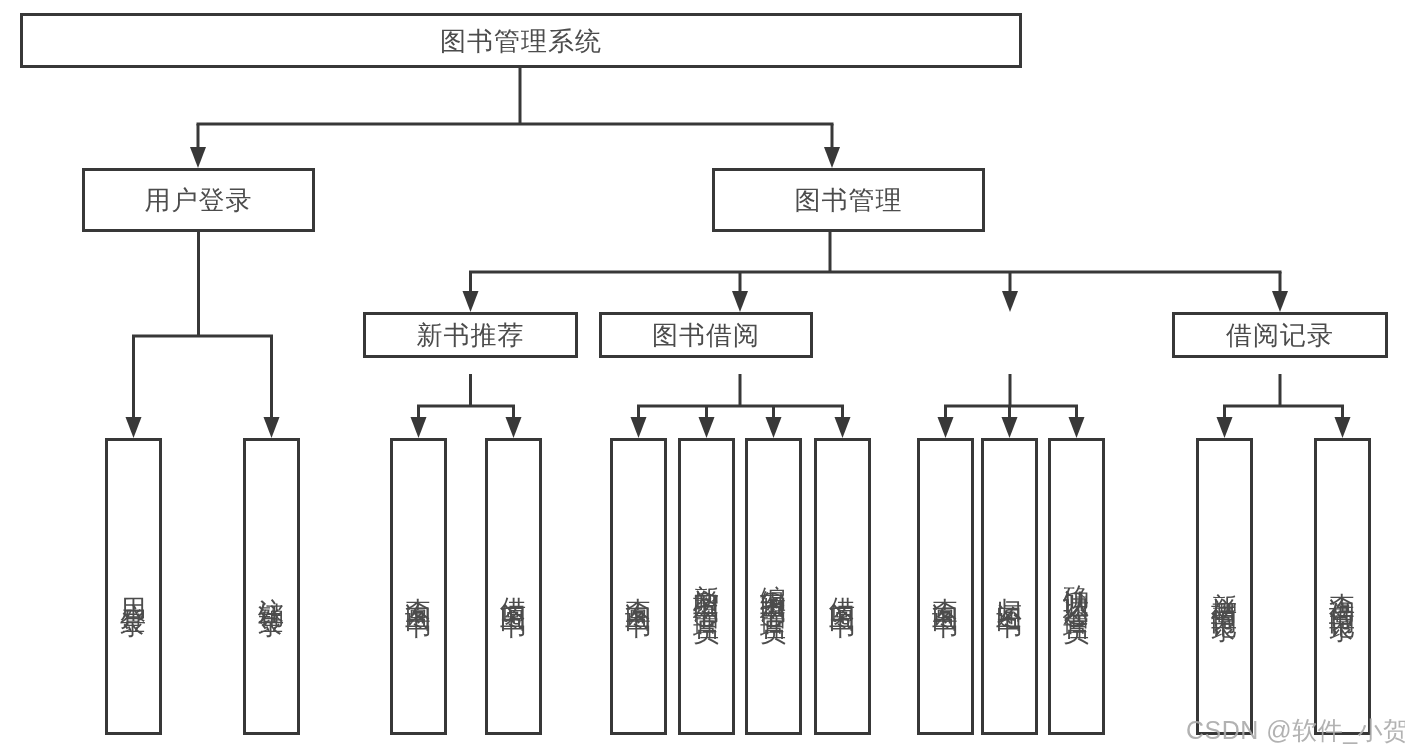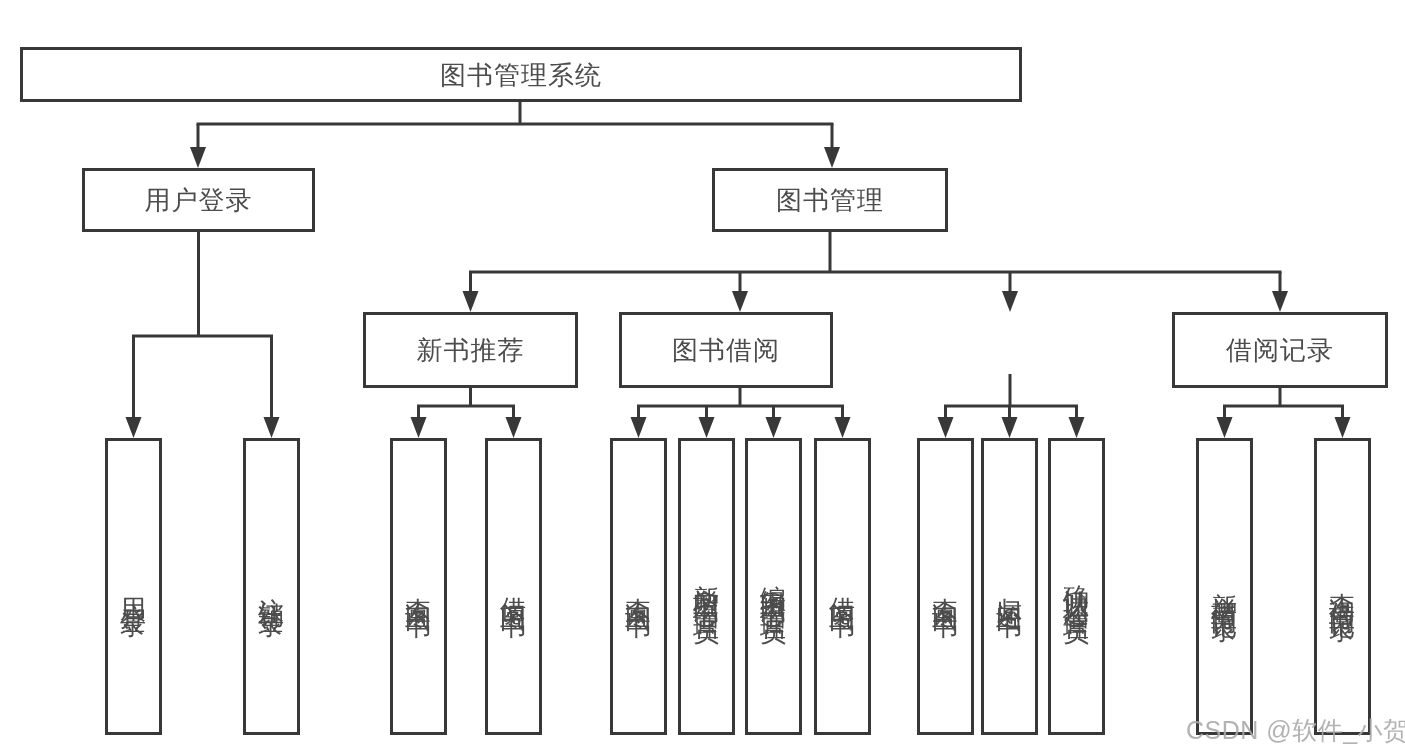--- a/index.html
+++ b/index.html
@@ -36,28 +36,28 @@
     line-height: 1;
   }
   .hbox { letter-spacing: 1px; }
   .vbox span {
     writing-mode: vertical-rl;
     text-orientation: mixed;
     letter-spacing: 5px;
     white-space: nowrap;
   }
   
-  .n-root   { left: 20px;  top: 13px;  width: 1002px; height: 55px; margin-top: 34px; }
+  .n-root   { left: 20px;  top: 13px;  width: 1002px; height: 55px; }
   
   .n-login  { left: 82px;  top: 168px; width: 233px; height: 64px; }
-  .n-mgmt   { left: 712px; top: 168px; width: 236px; height: 64px; }
-  
-  .lvl3     { top: 312px; height: 76px; }
+  .n-mgmt   { left: 712px; top: 168px; width: 273px; height: 64px; }
+  
+  .lvl3     { top: 312px; height: 46px; }
   .n-rec    { left: 363px;  width: 215px; }
-  .n-borrow { left: 619px;  width: 214px; }
+  .n-borrow { left: 599px;  width: 214px; }
   .n-cur    { left: 903px;  width: 214px; }
   .n-hist   { left: 1172px; width: 216px; text-align: right; }
   
   .leaf     { top: 438px; width: 57px; height: 297px; }
   .lf-1  { left: 105px; }
   .lf-2  { left: 243px; }
   .lf-3  { left: 390px; }
   .lf-4  { left: 485px; }
   .lf-5  { left: 610px; }
   .lf-6  { left: 678px; }

